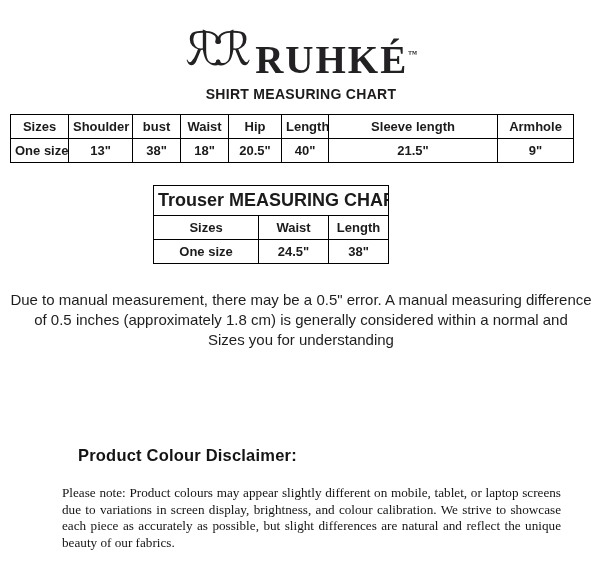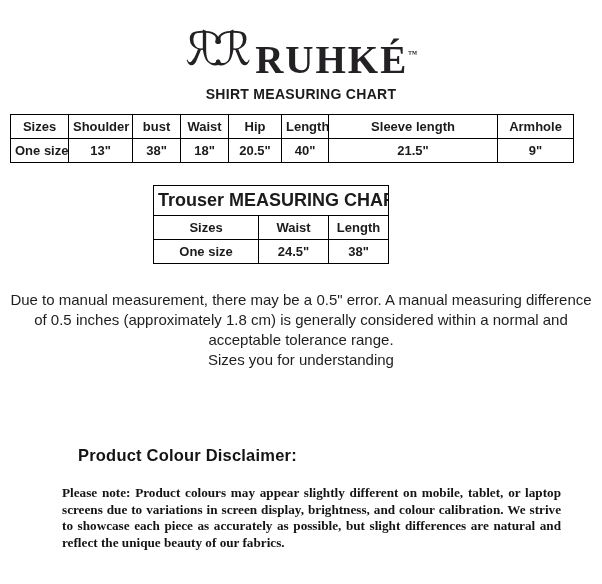--- a/index.html
+++ b/index.html
@@ -52,21 +52,21 @@
   }
 
   
   .disclaimer-heading {
     position:absolute; left:78px; top:446px;
     font-family:Liberation Sans, sans-serif; font-weight:700; font-size:16.5px;
     color:#141414; letter-spacing:0.2px;
   }
   .disclaimer-body {
     position:absolute; left:62px; top:485px; width:499px;
-    font-family:"Liberation Serif", serif; font-weight:700; font-size:13.2px;
+    font-family:"Liberation Serif", serif; font-weight:400; font-size:13.2px;
     line-height:16.5px; text-align:justify; color:#141414;
   }
 </style>
 </head>
 <body>
 
 <div class="page">
 
   <div class="logo-row">
     <span class="monogram"><span class="m-left">ℛ</span><span class="m-right">ℛ</span></span>
@@ -129,20 +129,19 @@
       <td>One size</td>
       <td>24.5"</td>
       <td>38"</td>
     </tr>
   </tbody>
     </table>
 
   <div class="note">
     <div>Due to manual measurement, there may be a 0.5" error. A manual measuring difference</div>
     <div>of 0.5 inches (approximately 1.8 cm) is generally considered within a normal and</div>
-    <div>acceptable tolerance range.</div>
     <div>Sizes you for understanding</div>
   </div>
 
   <div class="disclaimer-heading">Product Colour Disclaimer:</div>
   <div class="disclaimer-body">Please note: Product colours may appear slightly different on mobile, tablet, or laptop screens due to variations in screen display, brightness, and colour calibration. We strive to showcase each piece as accurately as possible, but slight differences are natural and reflect the unique beauty of our fabrics.</div>
 
 </div>
 
 </body></html>

